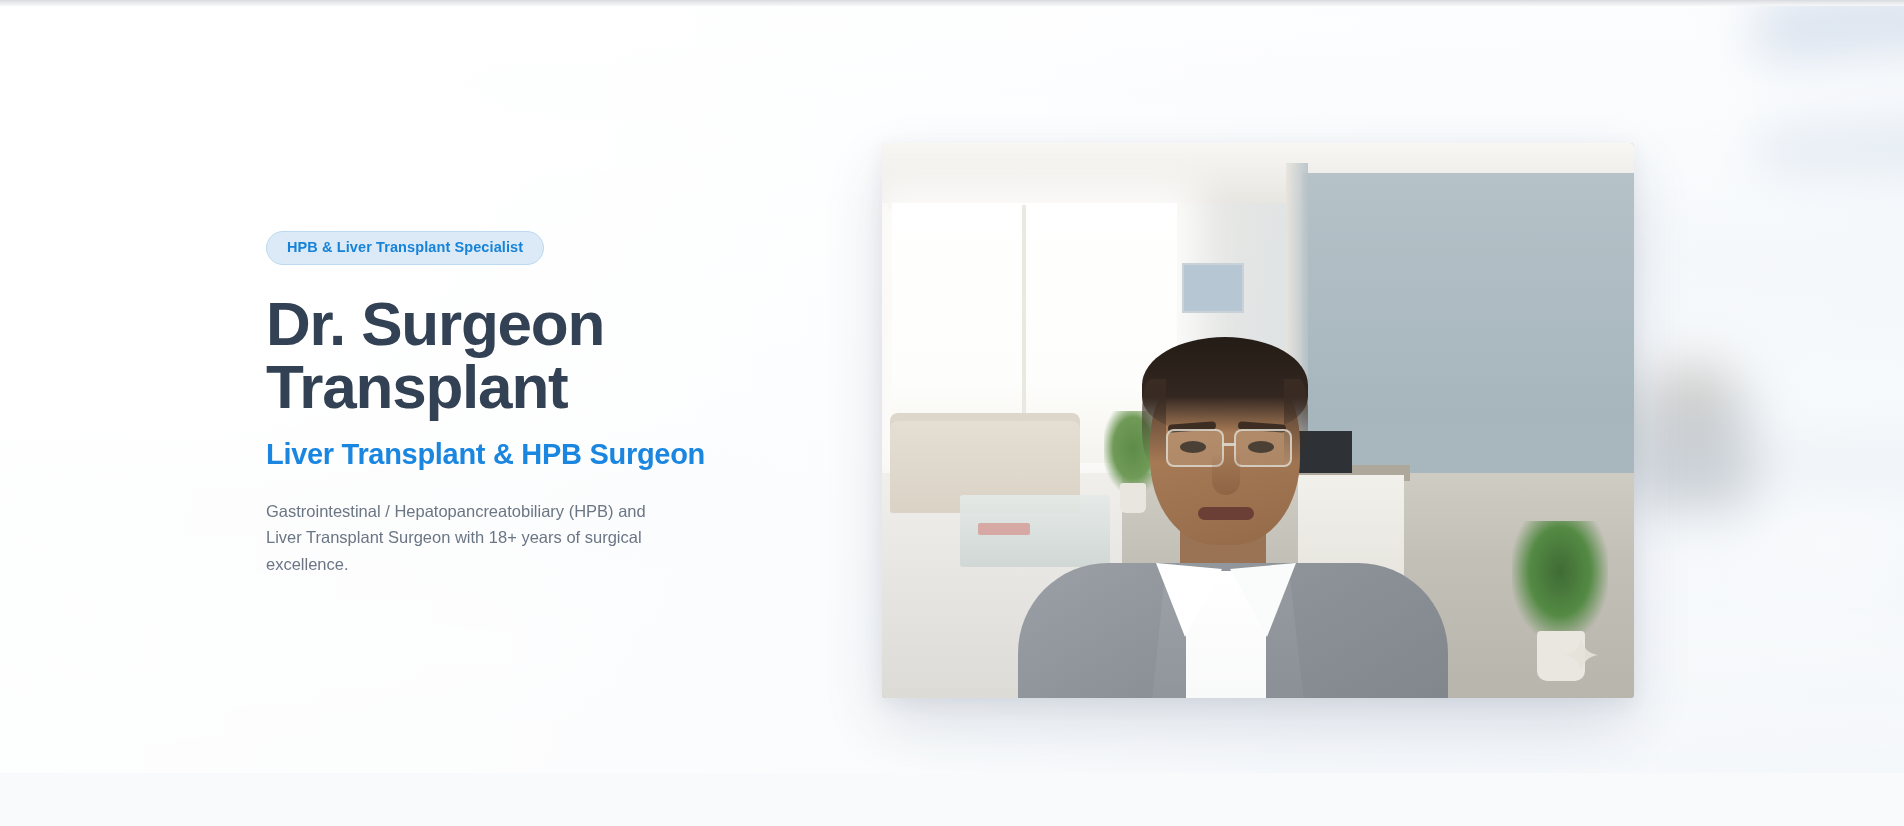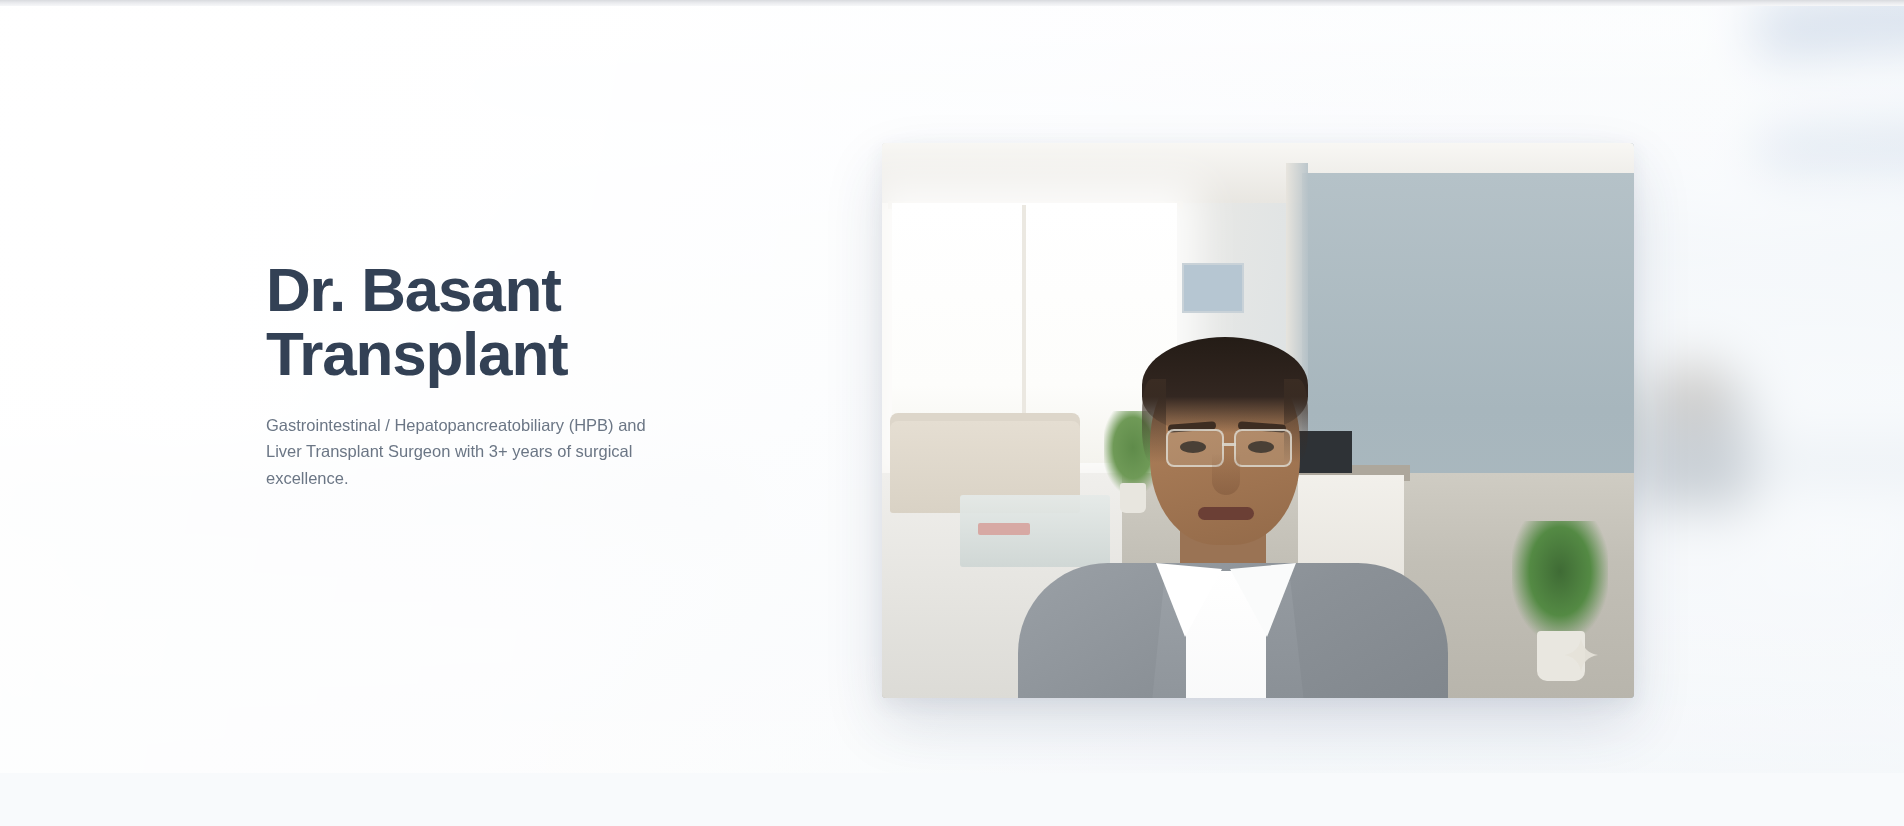--- a/index.html
+++ b/index.html
@@ -390,28 +390,30 @@
       <div class="bg-sign1"></div>
       <div class="bg-sign3"></div>
       <div class="bg-sign2"></div>
     </div>
     <div class="hero-veil"></div>
     <div class="hero-veil2"></div>
 
     <div class="hero-inner">
 
       <div class="copy">
+        <div class="badge">HPB &amp; Liver Transplant Specialist</div>
 
         <h1 class="title">
-          <span>Dr. Basant</span><br>
+          <span>Dr. Surgeon</span><br>
           <span>Transplant</span>
         </h1>
 
-
-        <p class="desc">Gastrointestinal / Hepatopancreatobiliary (HPB) and Liver Transplant Surgeon with 3+ years of surgical excellence.</p>
+        <h2 class="subtitle">Liver Transplant &amp; HPB Surgeon</h2>
+
+        <p class="desc">Gastrointestinal / Hepatopancreatobiliary (HPB) and Liver Transplant Surgeon with 18+ years of surgical excellence.</p>
       </div>
 
       <div class="photo-card">
         <div class="ph-wall"></div>
         <div class="ph-ceiling"></div>
         <div class="ph-wall-right"></div>
         <div class="ph-wall-corner"></div>
         <div class="ph-blind-rail"></div>
         <div class="ph-window"></div>
         <div class="ph-blind-div"></div>

